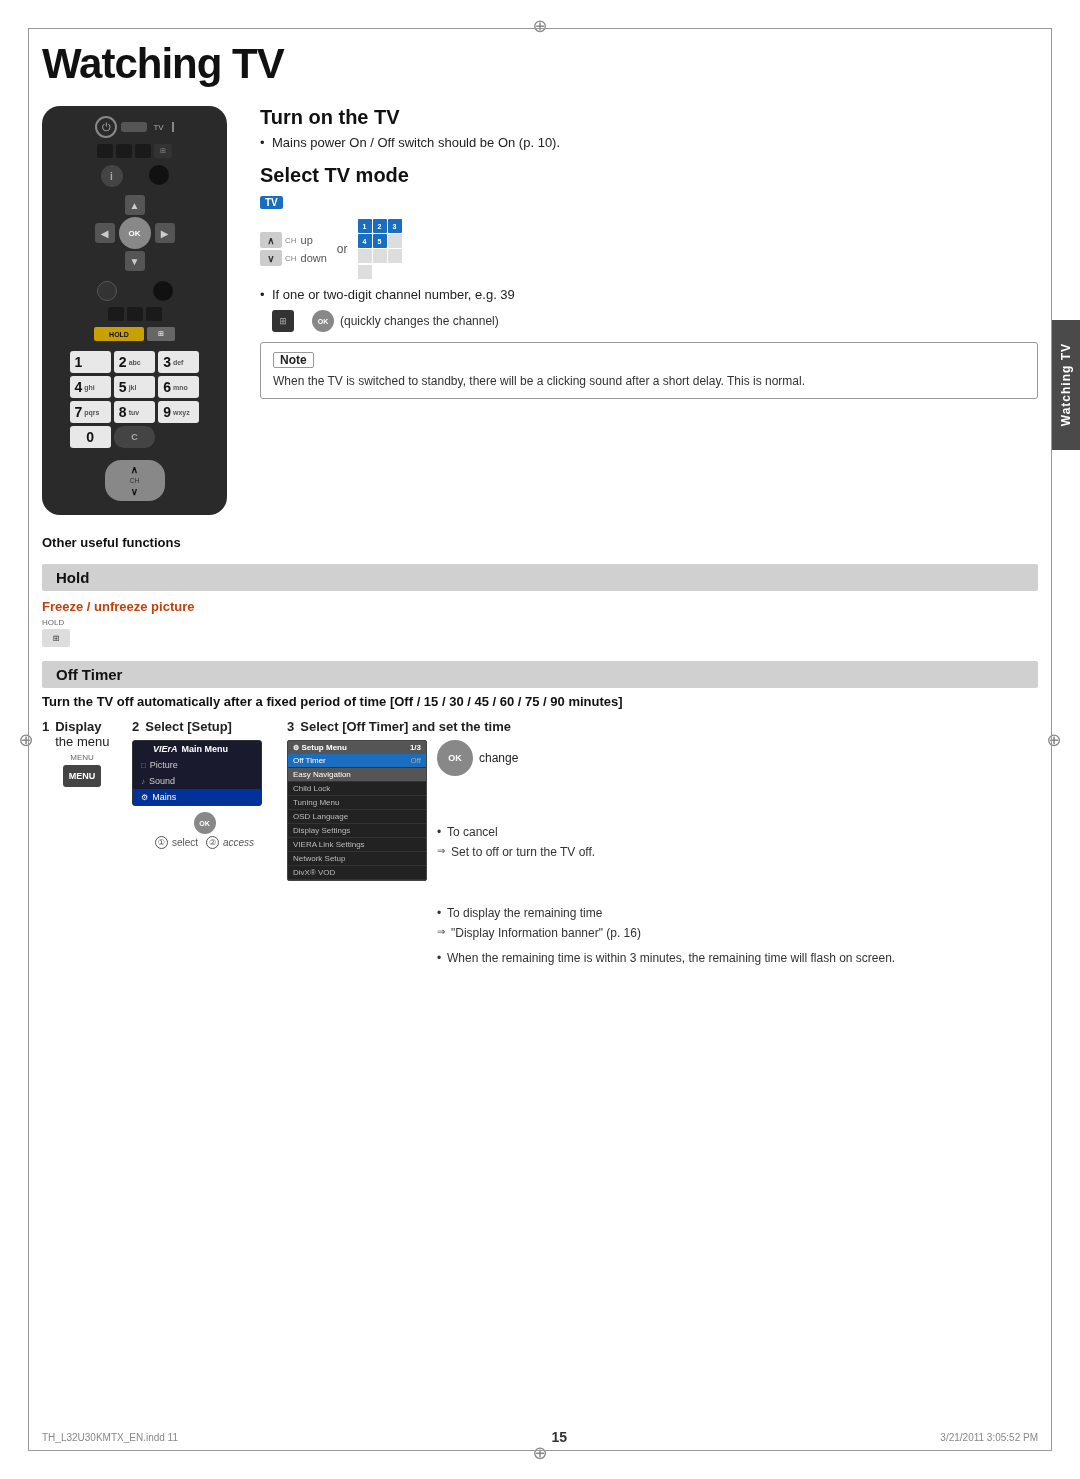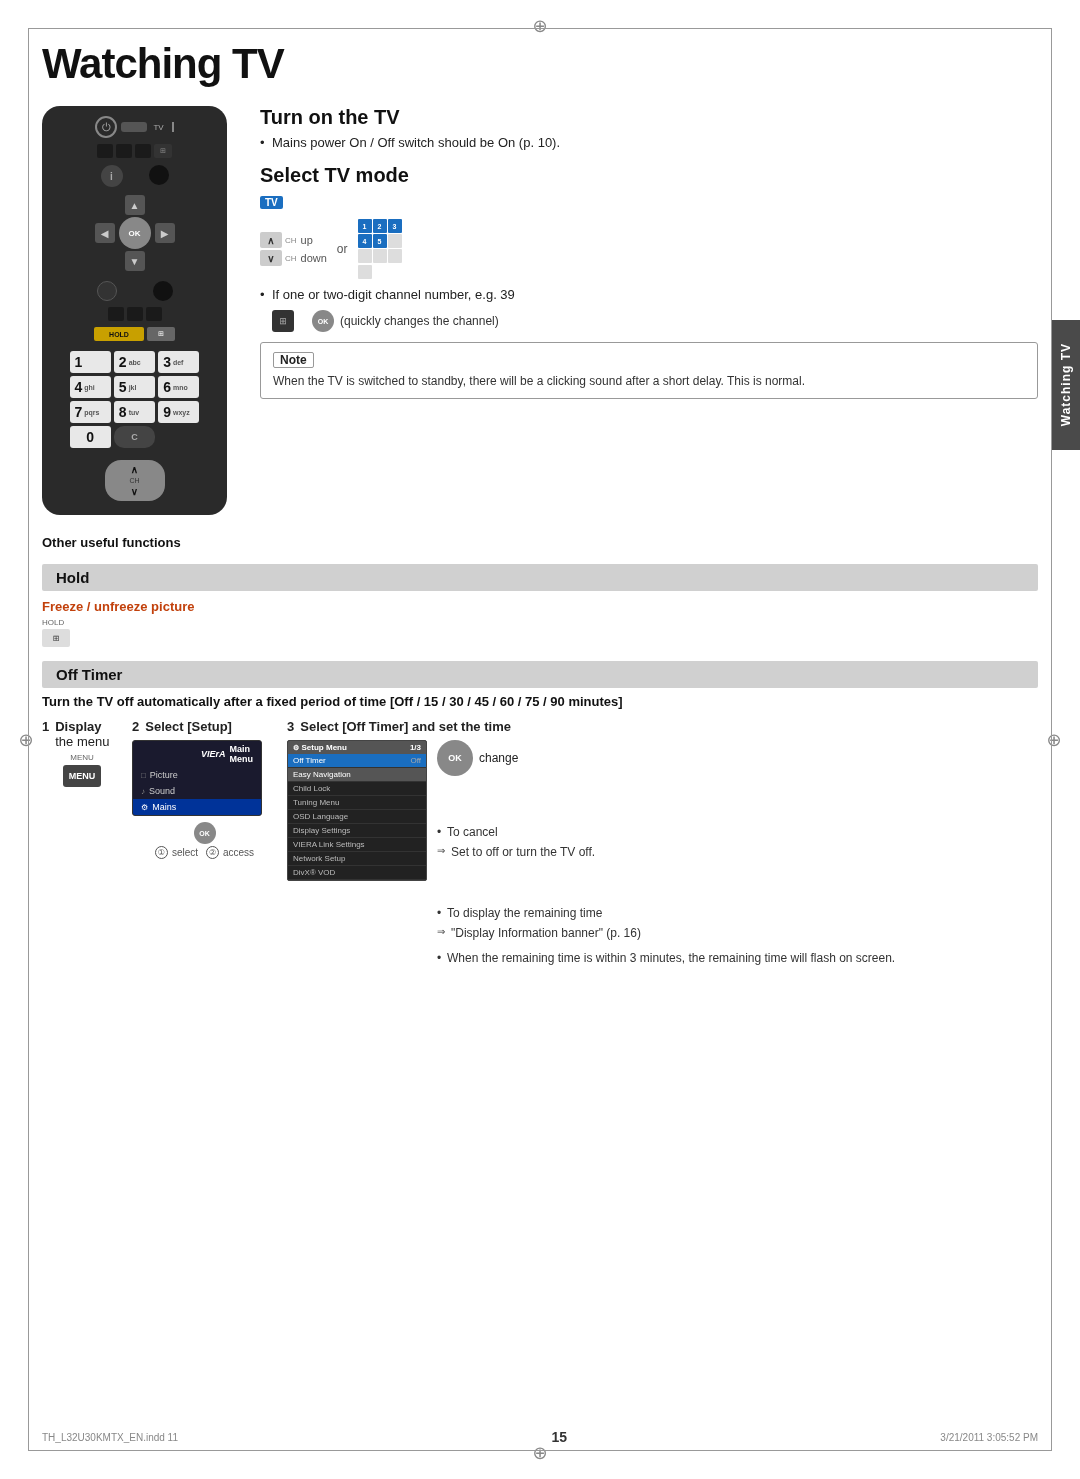--- a/index.html
+++ b/index.html
@@ -399,21 +399,20 @@
       border: 1px solid #333;
       border-radius: 3px;
       overflow: hidden;
     }
     .menu-header {
       background: #1a1a2e;
       padding: 3px 20px;
       display: flex;
       align-items: center;
       gap: 4px;
-      margin-left: 48px;
     }
     .viera-logo {
       color: #fff;
       font-size: 9px;
       font-weight: bold;
       font-style: italic;
     }
     .menu-title {
       color: #fff;
       font-size: 9px;
@@ -803,21 +802,21 @@
             <span style="color:#fff;font-size:7px;font-weight:bold;">OK</span>
           </div>
         </div>
         <div style="display:flex;gap:8px;">
           <div style="display:flex;align-items:center;gap:2px;">
             <span class="circle-num">①</span>
             <span style="font-size:10px;color:#555;">select</span>
           </div>
           <div style="display:flex;align-items:center;gap:2px;">
             <span class="circle-num">②</span>
-            <span style="font-size:10px;color:#555;">access</span>
+            <span style="font-size:10px;color:#555;font-style:italic;">access</span>
           </div>
         </div>
       </div>
     </div>
 
     <div style="display:flex;flex-direction:column;gap:6px;flex:1;">
       <div style="display:flex;gap:6px;">
         <span style="font-size:13px;font-weight:bold;">3</span>
         <span style="font-size:13px;font-weight:bold;">Select [Off Timer] and set the time</span>
       </div>

